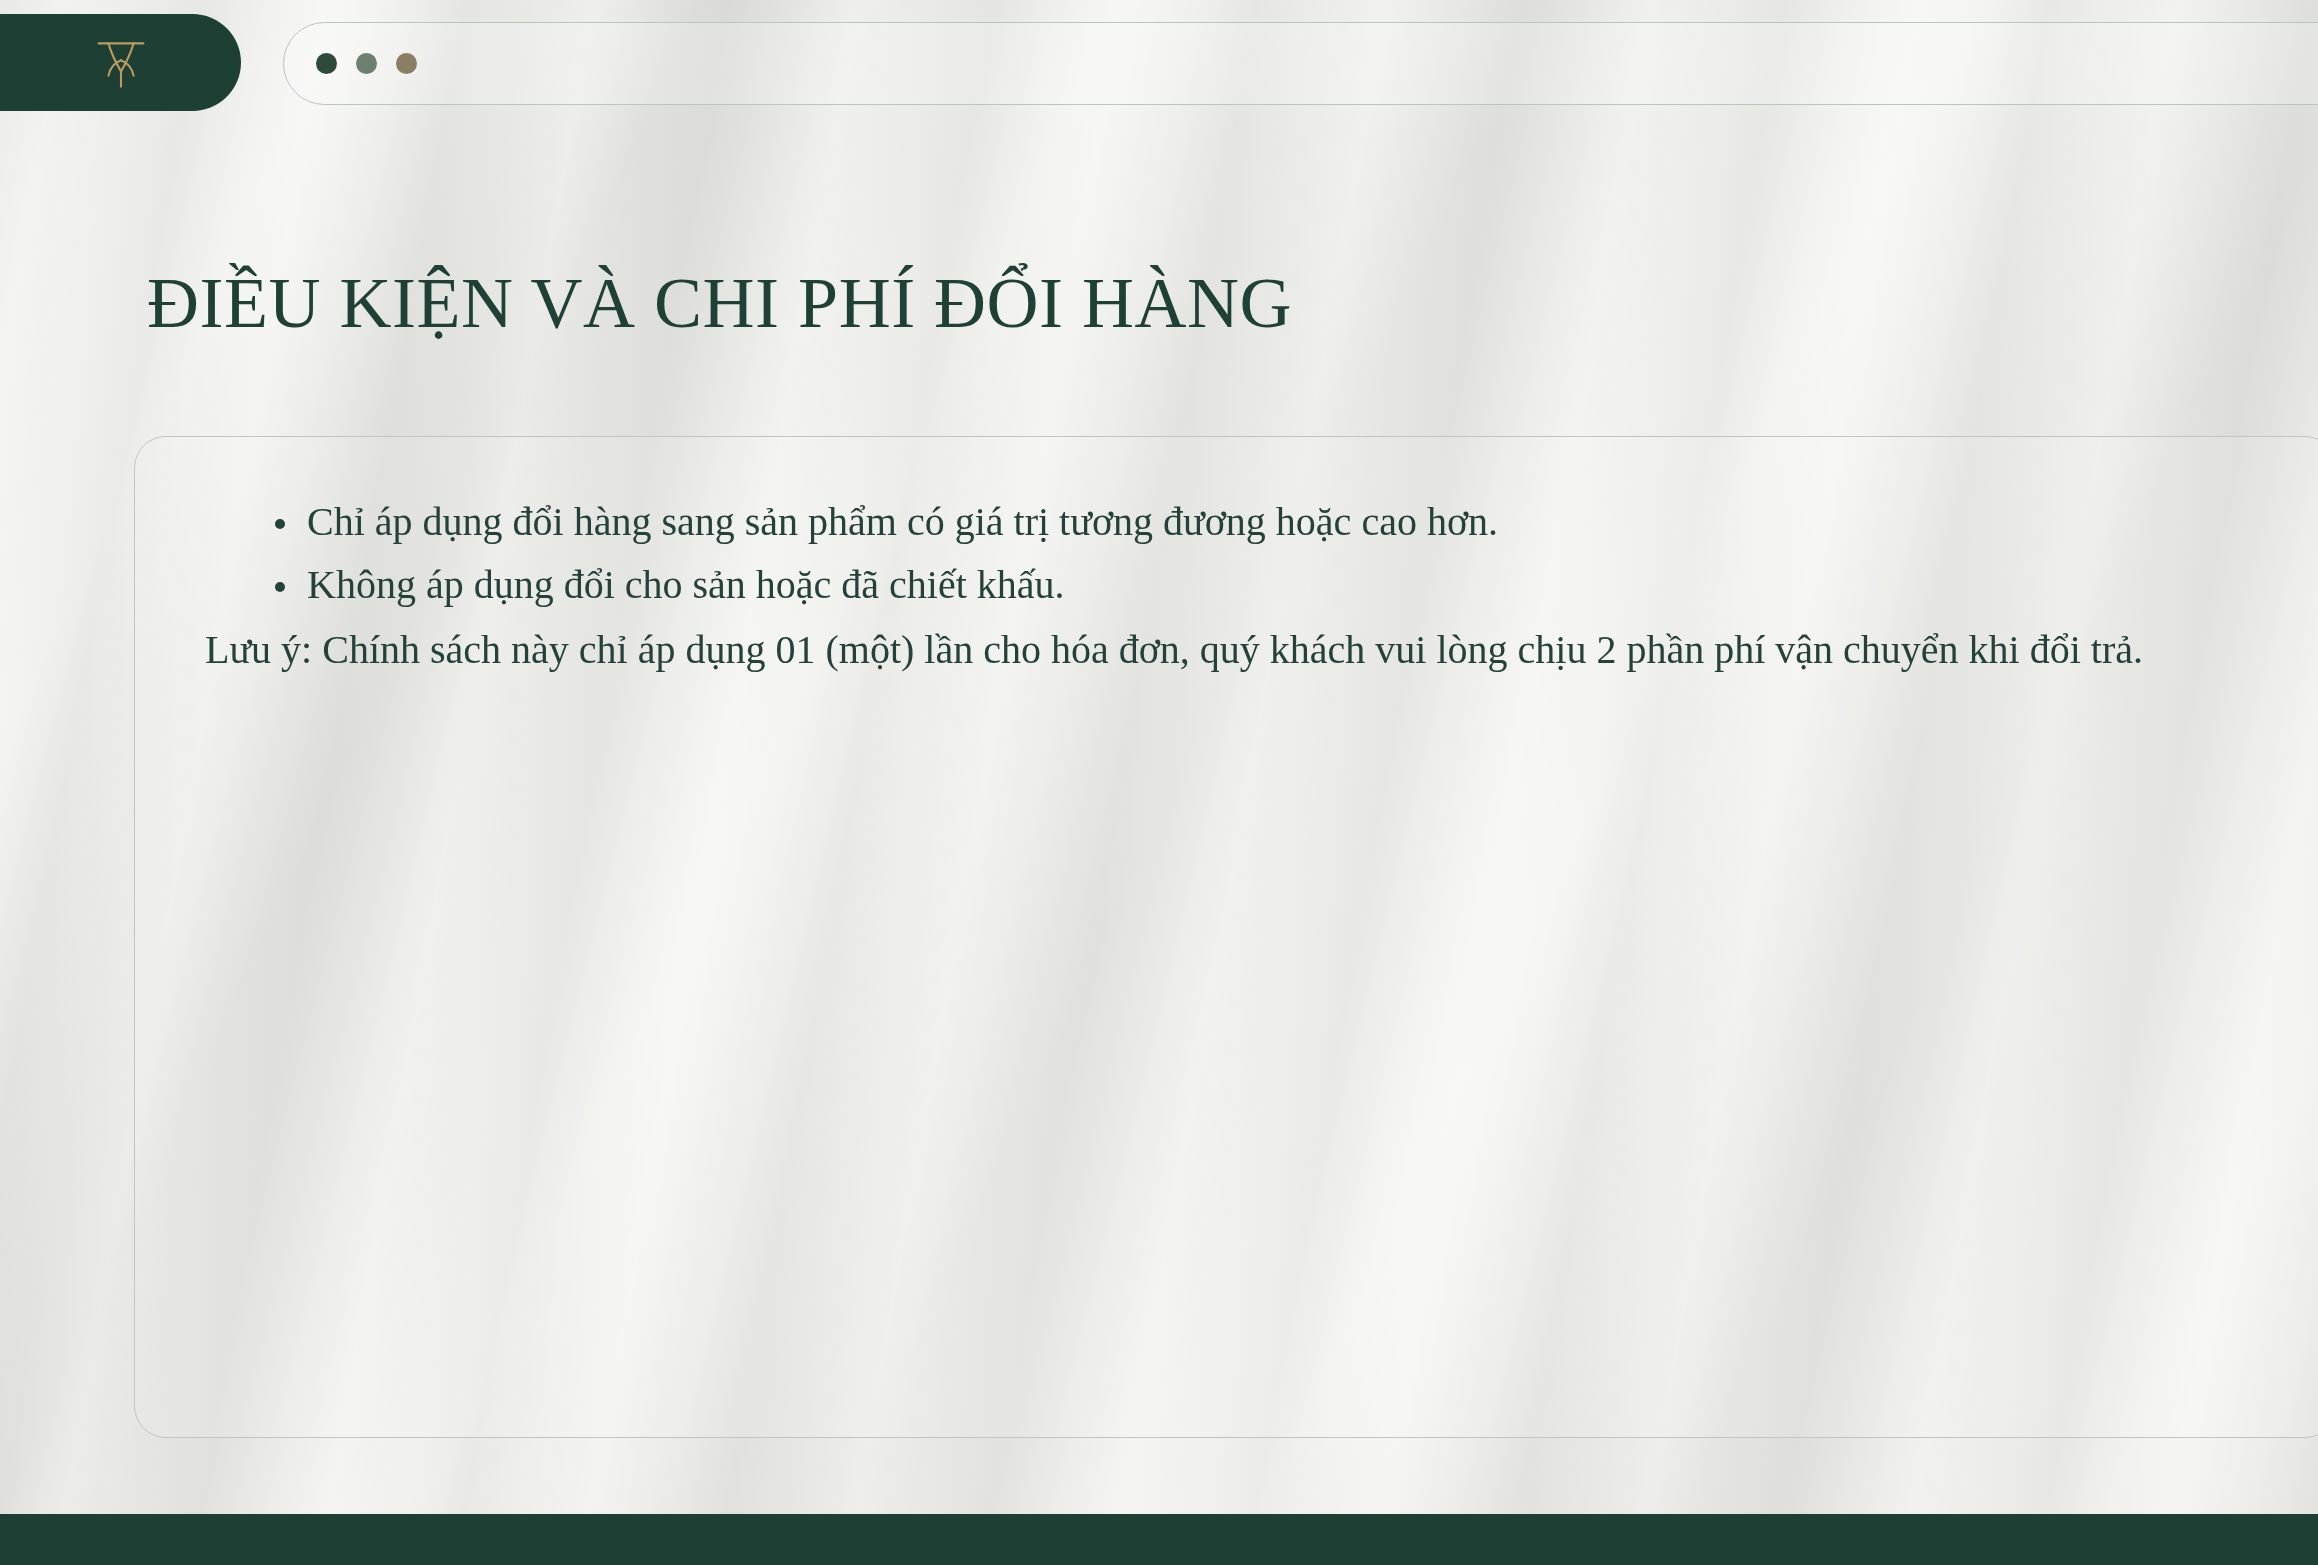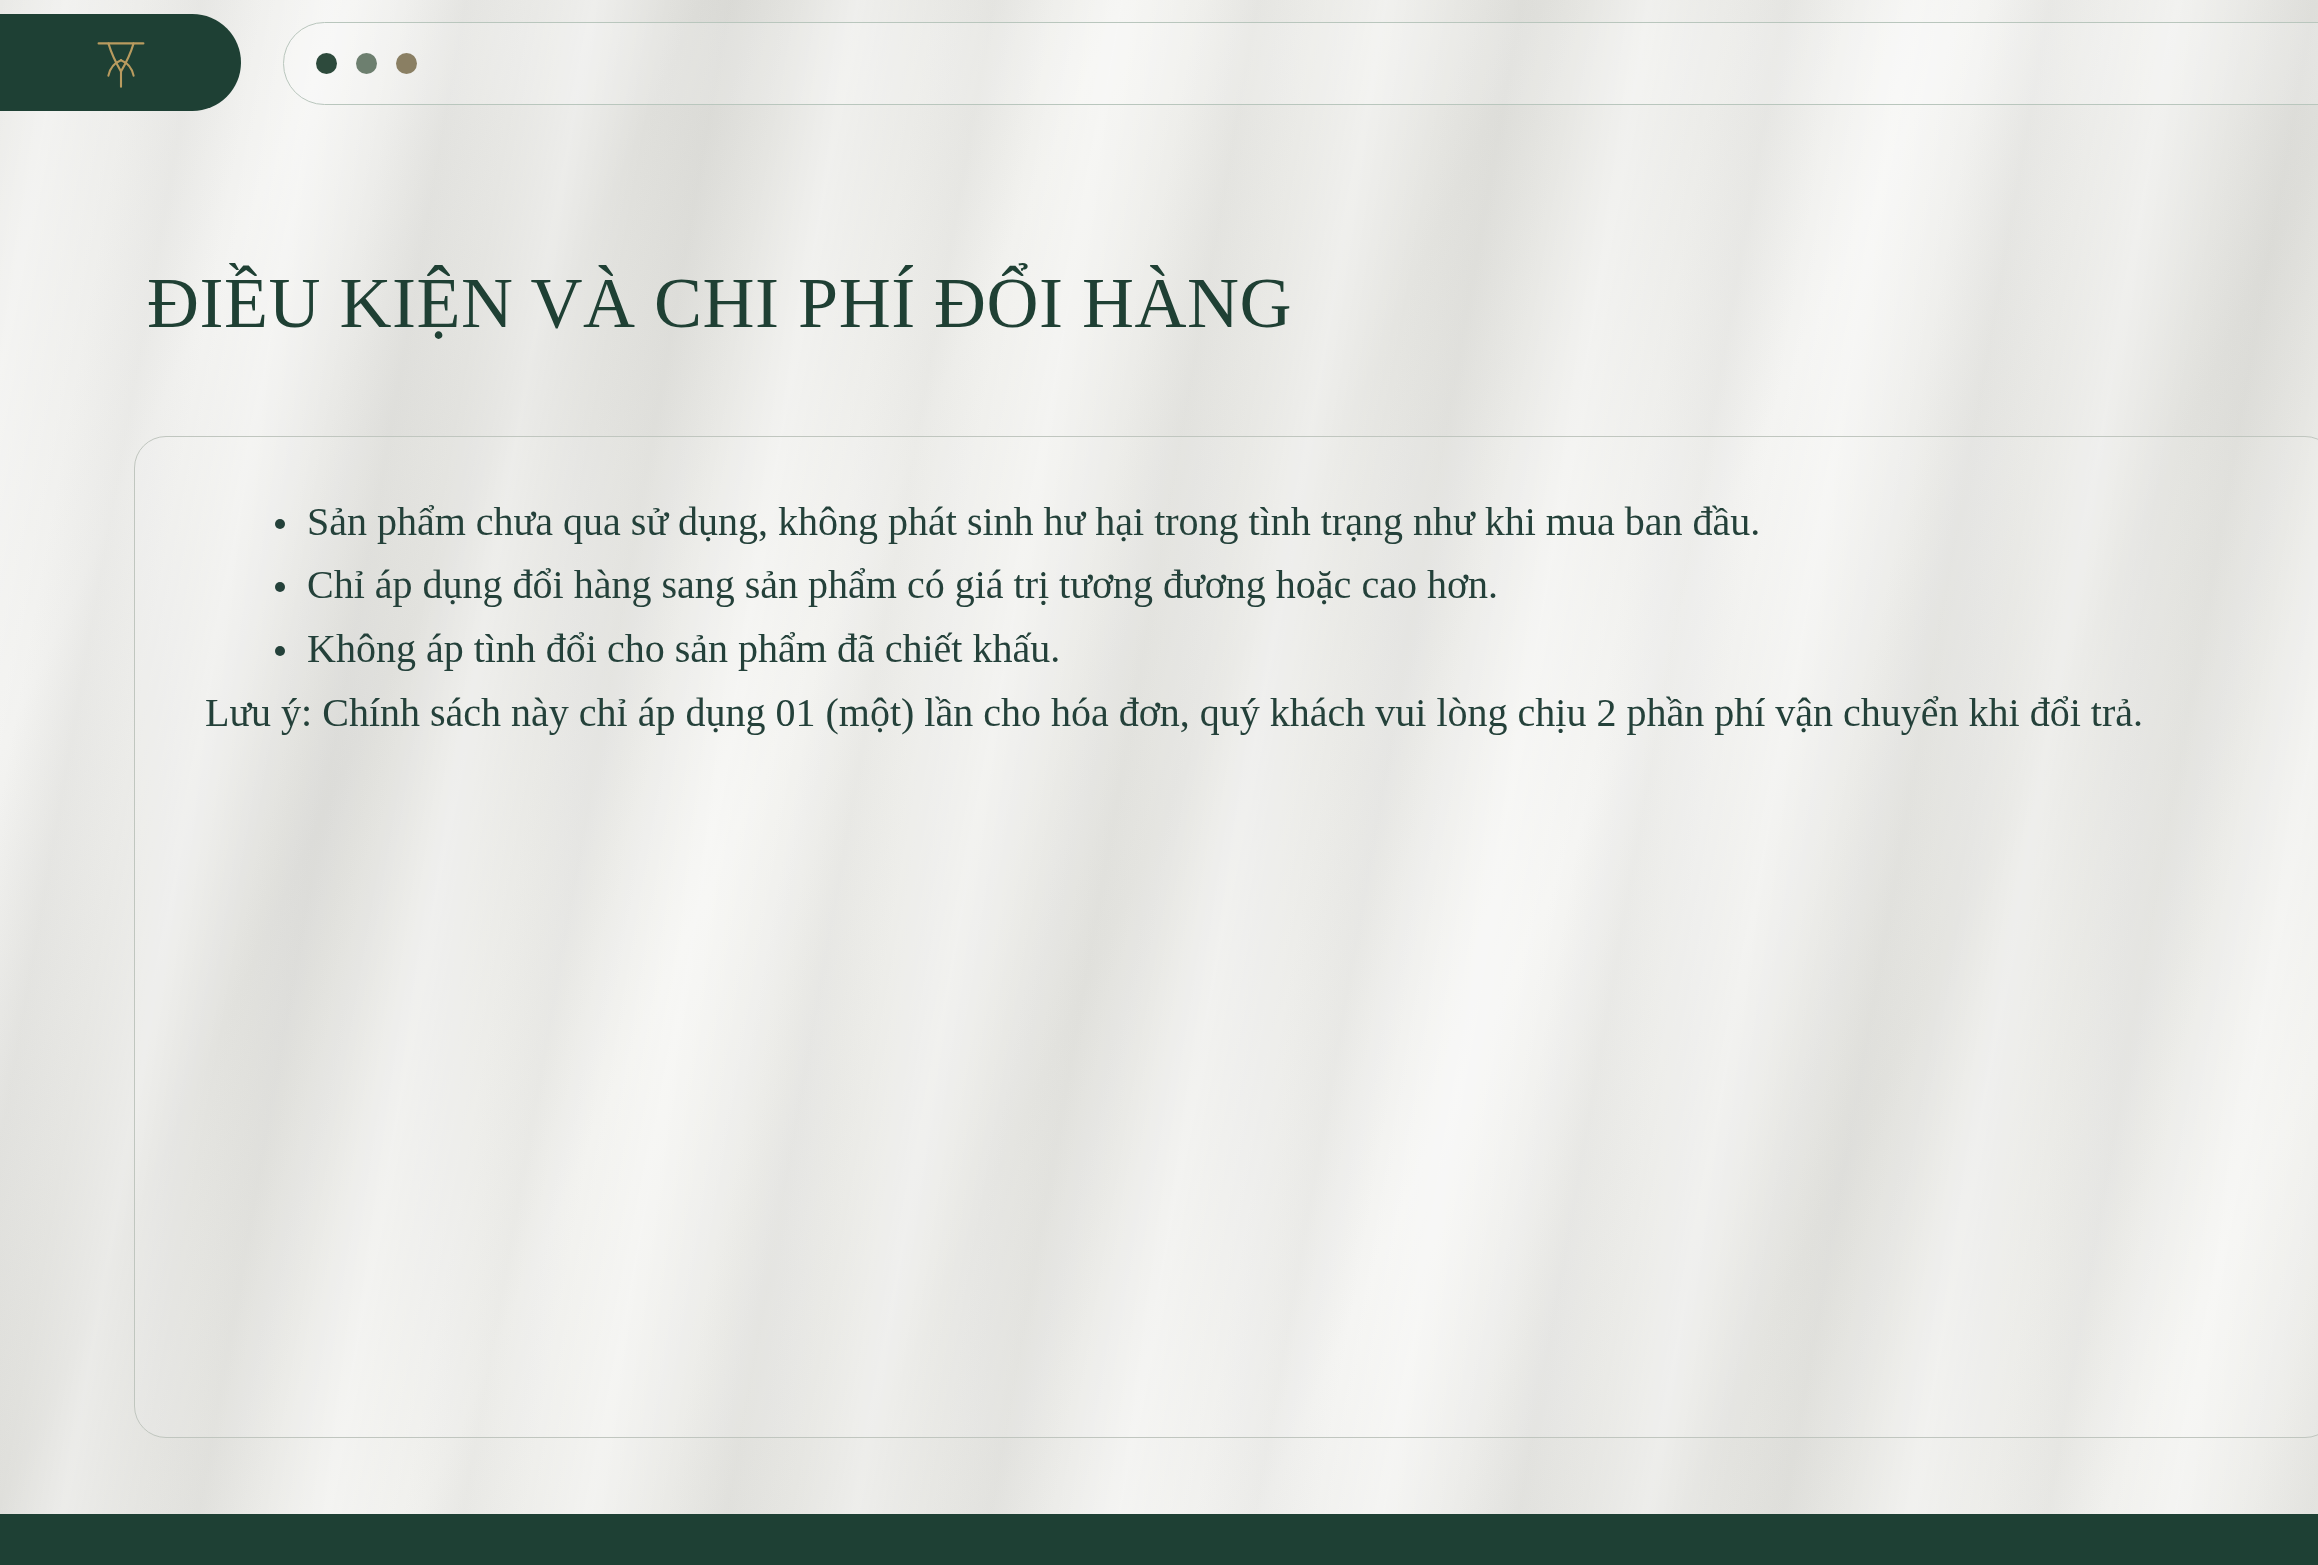--- a/index.html
+++ b/index.html
@@ -189,23 +189,22 @@
     <span class="dot dot-1"></span>
     <span class="dot dot-2"></span>
     <span class="dot dot-3"></span>
   </div>
 
   <h1 class="title">ĐIỀU KIỆN VÀ CHI PHÍ ĐỔI HÀNG</h1>
 
   <div class="body-card">
 
     <ul class="bullets">
-      <li>Sản phẩm chưa qua sử dụng, không phát sinh hư hại trong tình trạng như khi mua ban đầu.</li>
       <li>Chỉ áp dụng đổi hàng sang sản phẩm có giá trị tương đương hoặc cao hơn.</li>
-      <li>Không áp tình đổi cho sản phẩm đã chiết khấu.</li>
+      <li>Không áp dụng đổi cho sản hoặc đã chiết khấu.</li>
     </ul>
 
     <p class="para">Lưu ý: Chính sách này chỉ áp dụng 01 (một) lần cho hóa đơn, quý khách vui lòng chịu 2 phần phí vận chuyển khi đổi trả.</p>
   </div>
 
   <div class="bottom-bar"></div>
 </div>
 
 
 </body></html>

